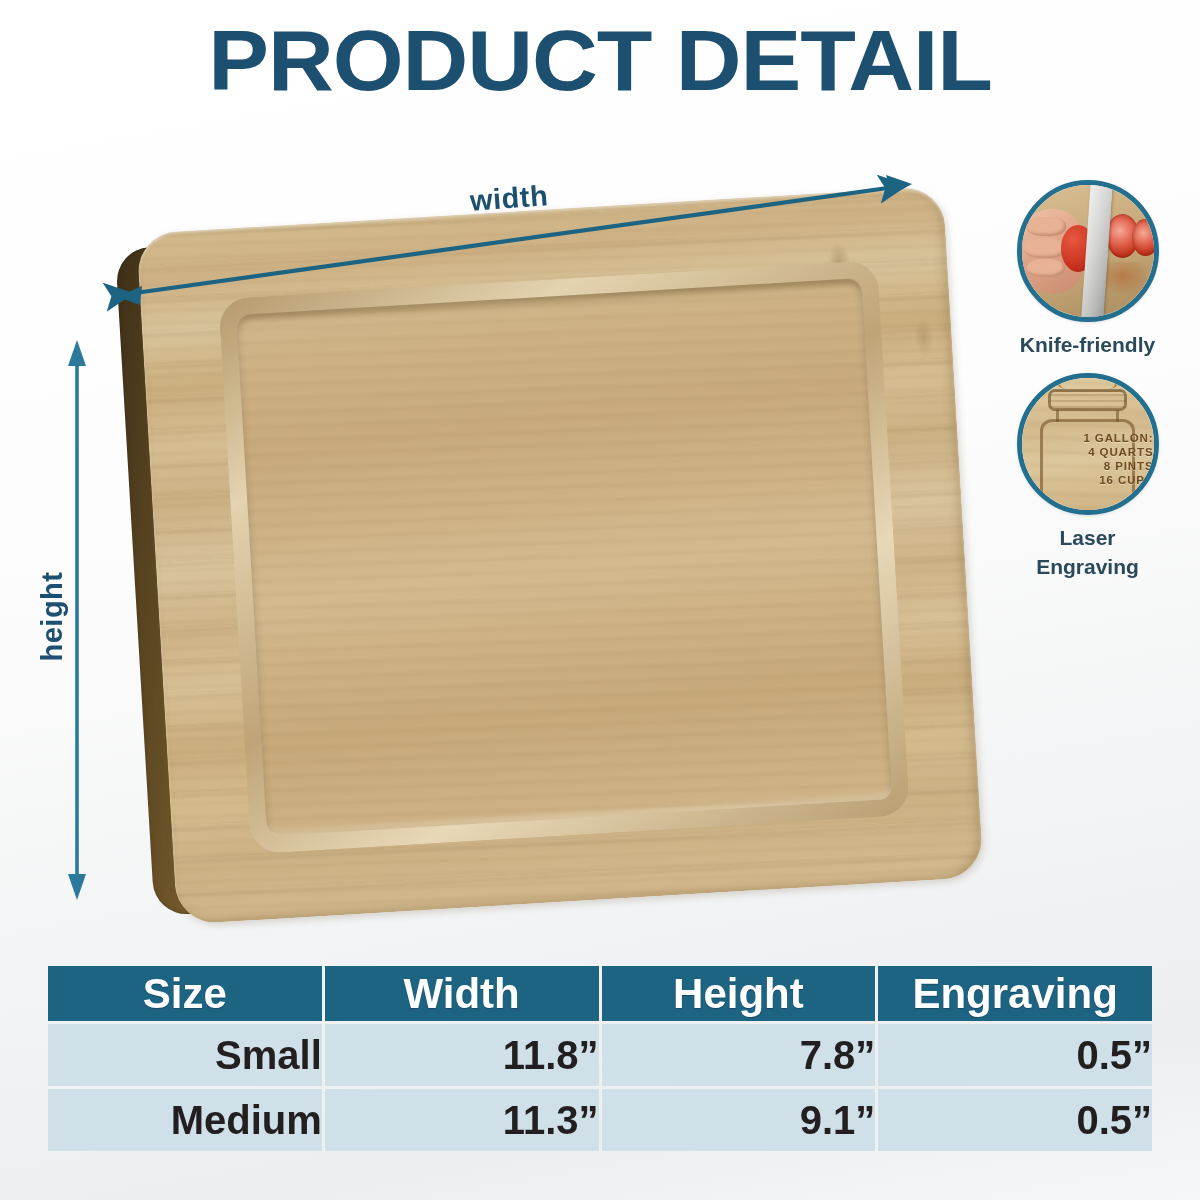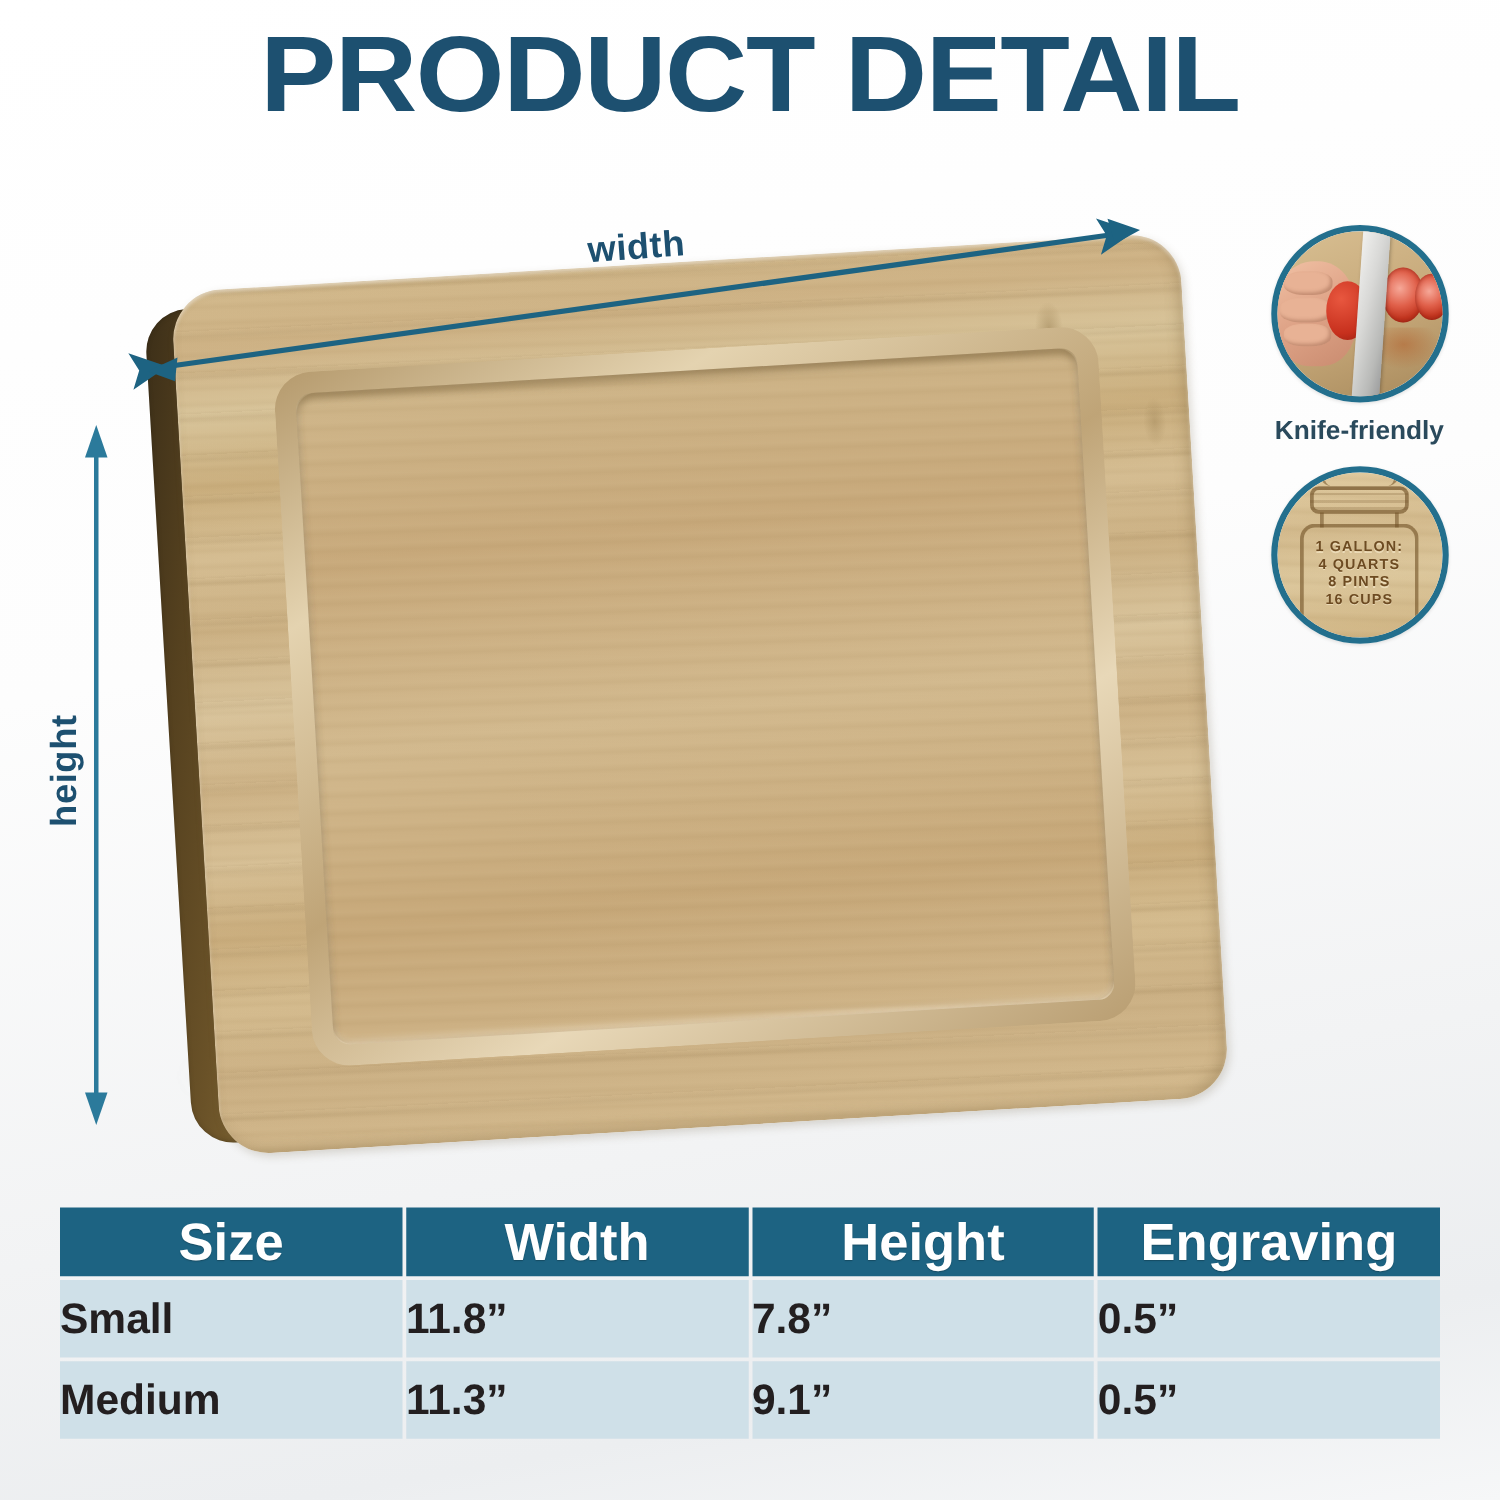--- a/index.html
+++ b/index.html
@@ -171,21 +171,21 @@
   .art-jar .lid-top { position:absolute; left:26%; top:-6%; width:48%; height:14%;
     border-radius:10px; border:3px solid rgba(112,80,38,.55); border-bottom:none; }
   .art-jar .lid { position:absolute; left:20%; top:8%; width:60%; height:17%;
     border-radius:7px; border:3px solid rgba(112,80,38,.62);
     background:repeating-linear-gradient(0deg, rgba(112,80,38,.22) 0px, rgba(112,80,38,.22) 2px, rgba(0,0,0,0) 2px, rgba(0,0,0,0) 6px); }
   .art-jar .neck { position:absolute; left:26%; top:24%; width:48%; height:9%;
     border-left:3px solid rgba(112,80,38,.55); border-right:3px solid rgba(112,80,38,.55); }
   .art-jar .body { position:absolute; left:14%; top:31%; width:72%; height:68%;
     border-radius:12px 12px 16px 16px; border:3px solid rgba(112,80,38,.60); border-bottom:none; }
   .art-jar .jar-text { position:absolute; left:0; top:40%; width:100%;
-    text-align:center; color:#6d4b22;
+    text-align:right; color:#6d4b22;
     font-family:"Liberation Sans", sans-serif;
     font-weight:bold; font-size:11.5px; line-height:14px;
     letter-spacing:.9px; white-space:pre-line;
     text-shadow:0 1px 0 rgba(255,245,220,.5); }
 
   
   .art-stand { position:absolute; inset:0;
     background:linear-gradient(180deg,#eef0ee 0%,#e6e9e6 55%,#dcdedb 100%); }
   .art-stand .leaf { position:absolute; left:-2%; top:26%; width:22%; height:34%;
     border-radius:60% 10% 60% 10%; background:linear-gradient(140deg,#b8cfa2 0%,#8fae72 100%); opacity:.85; }
@@ -212,22 +212,22 @@
     table-layout:fixed;
   }
   #spec-table th {
     background:#1d6382; color:#ffffff;
     font-size:42px; font-weight:bold;
     height:55px; text-align:center;
     text-shadow:0 1px 1px rgba(0,0,0,.25);
   }
   #spec-table td {
     background:#cfe0e8; color:#231f20;
-    font-size:34px; font-weight:bold;
-    height:62px; text-align:left;
+    font-size:40px; font-weight:bold;
+    height:62px; text-align:right;
   }
 </style>
 </head>
 <body>
 
 <div id="page">
 
   <div id="title">PRODUCT DETAIL</div>
 
   <div id="board-wrap">
@@ -287,20 +287,22 @@
           <div class="lid-top"></div>
           <div class="lid"></div>
           <div class="neck"></div>
           <div class="body"></div>
           <div class="jar-text">1 GALLON:
 4 QUARTS
 8 PINTS
 16 CUPS</div>
         </div>
       </div>
+      <div class="feature-label">Laser
+Engraving</div>
     </div>
 
 
   </div>
 
   <table id="spec-table">
     <thead>
       <tr>
         <th>Size</th>
         <th>Width</th>

